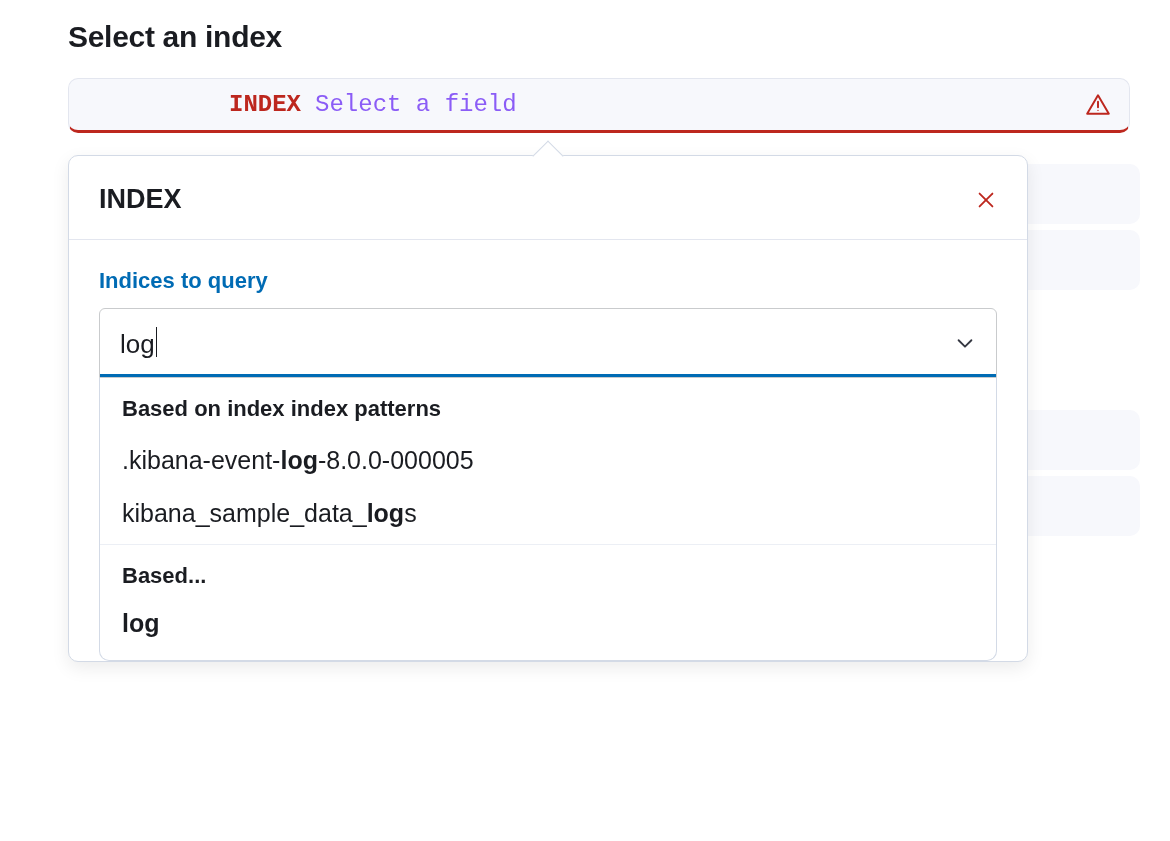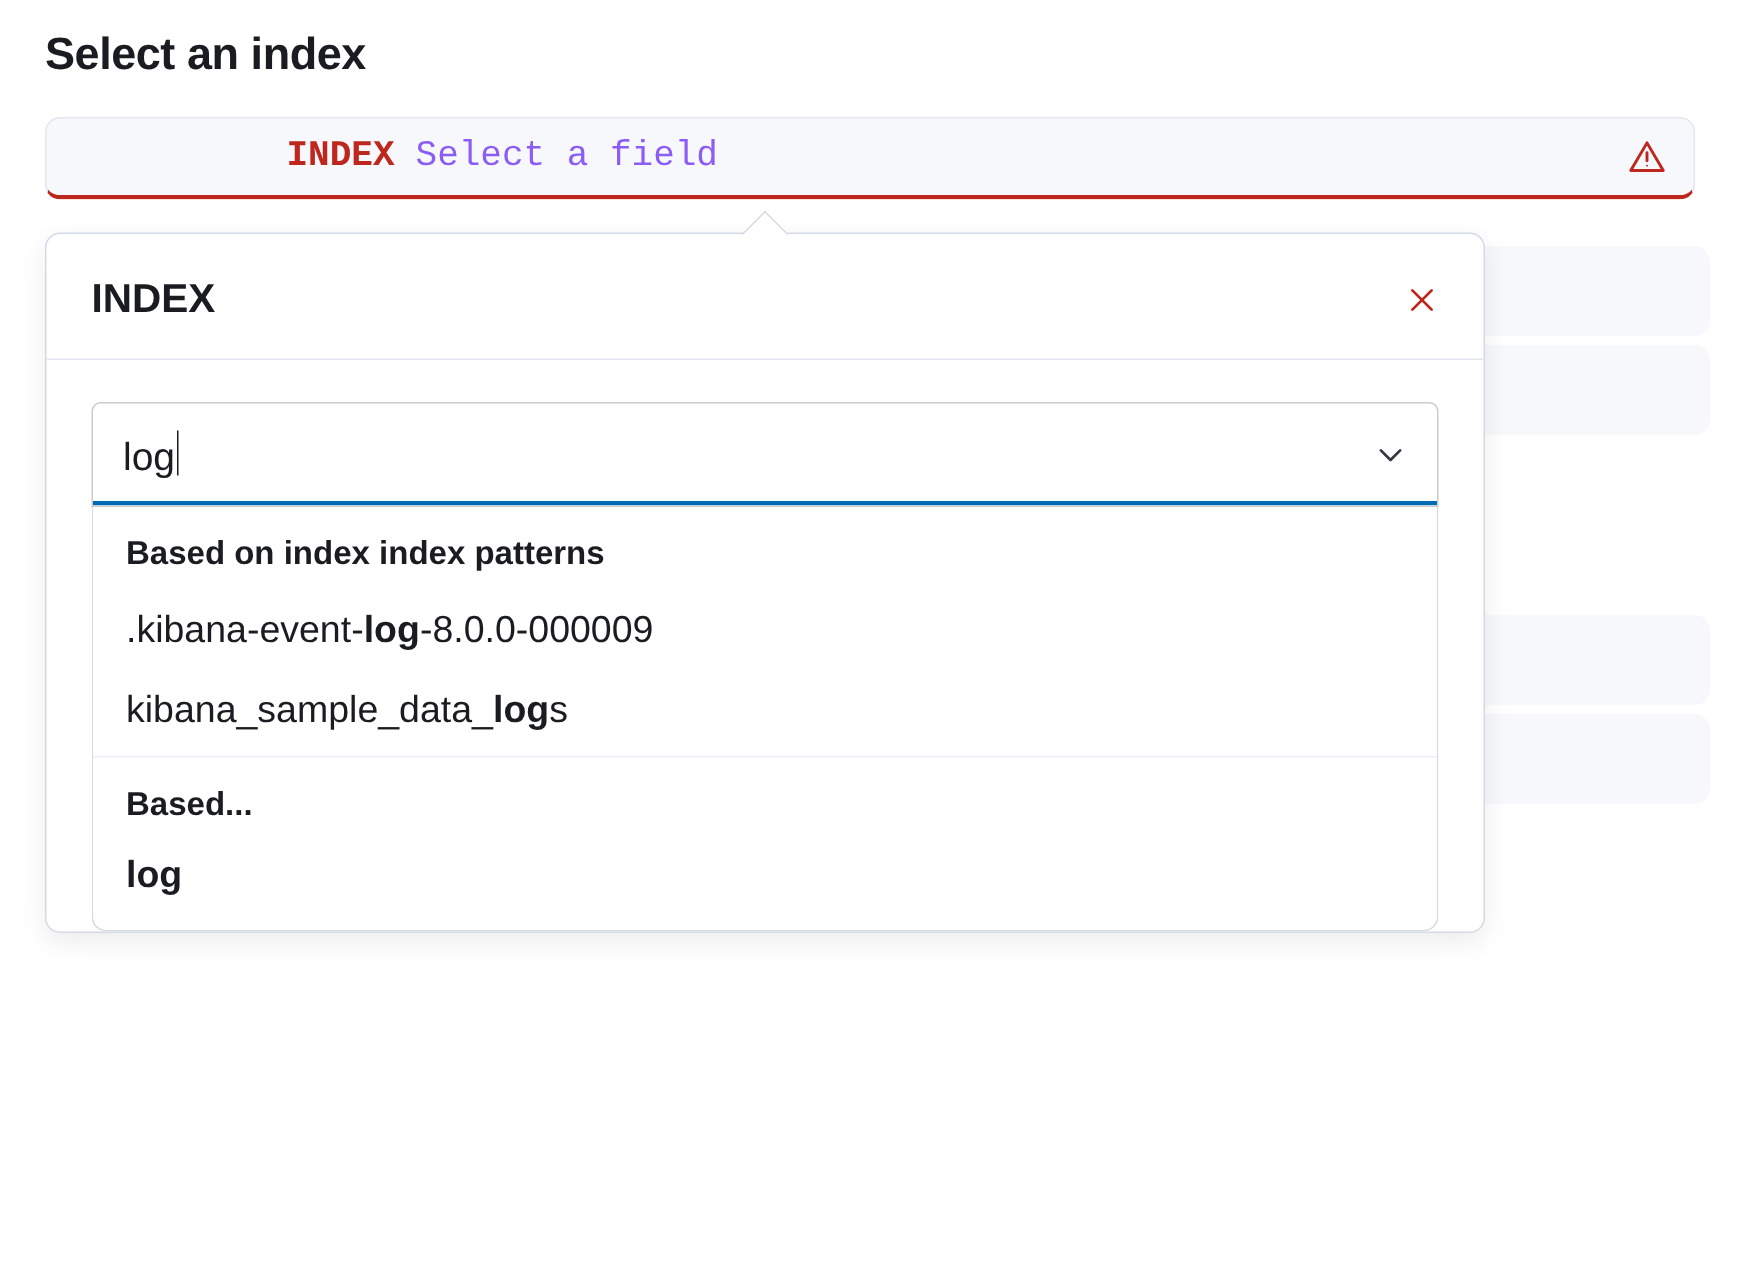--- a/index.html
+++ b/index.html
@@ -9,20 +9,21 @@
     width: 1170px;
     height: 841px;
     background: #ffffff;
     font-family: -apple-system, BlinkMacSystemFont, "Segoe UI", Helvetica, Arial, sans-serif;
     color: #1a1c21;
     overflow: hidden;
   }
   .page {
     position: relative;
     padding: 20px 40px 0 30px;
+    margin-left: 38px;
   }
   .title {
     font-size: 30px;
     font-weight: 700;
     margin: 0 0 24px 0;
     letter-spacing: -0.3px;
   }
 
   
   .bar {
@@ -212,37 +213,38 @@
       <span class="hlabel">INDEX</span>
       <span class="close">
         <svg viewBox="0 0 24 24" fill="none" stroke="currentColor" stroke-width="2" stroke-linecap="round">
           <line x1="5" y1="5" x2="19" y2="19"></line>
           <line x1="19" y1="5" x2="5" y2="19"></line>
         </svg>
       </span>
     </div>
 
     <div class="popup-body">
+      <div class="field-label">Indices to query</div>
 
       <div class="combo">
         <span class="combo-value">
           <span>log</span><span class="caret-cursor"></span>
         </span>
         <span class="chev">
           <svg viewBox="0 0 24 24" fill="none" stroke="currentColor" stroke-width="2" stroke-linecap="round" stroke-linejoin="round">
             <polyline points="5 9 12 16 19 9"></polyline>
           </svg>
         </span>
       </div>
 
       <div class="optlist">
         <div class="group-hdr">Based on index index patterns</div>
 
         <div class="opt">
-          <span>.kibana-event-</span><span class="match">log</span><span>-8.0.0-000009</span>
+          <span>.kibana-event-</span><span class="match">log</span><span>-8.0.0-000005</span>
         </div>
         <div class="opt">
           <span>kibana_sample_data_</span><span class="match">log</span><span>s</span>
         </div>
 
         <div class="sep"></div>
         <div class="group-hdr">Based...</div>
         <div class="opt free">log</div>
       </div>
     </div>

